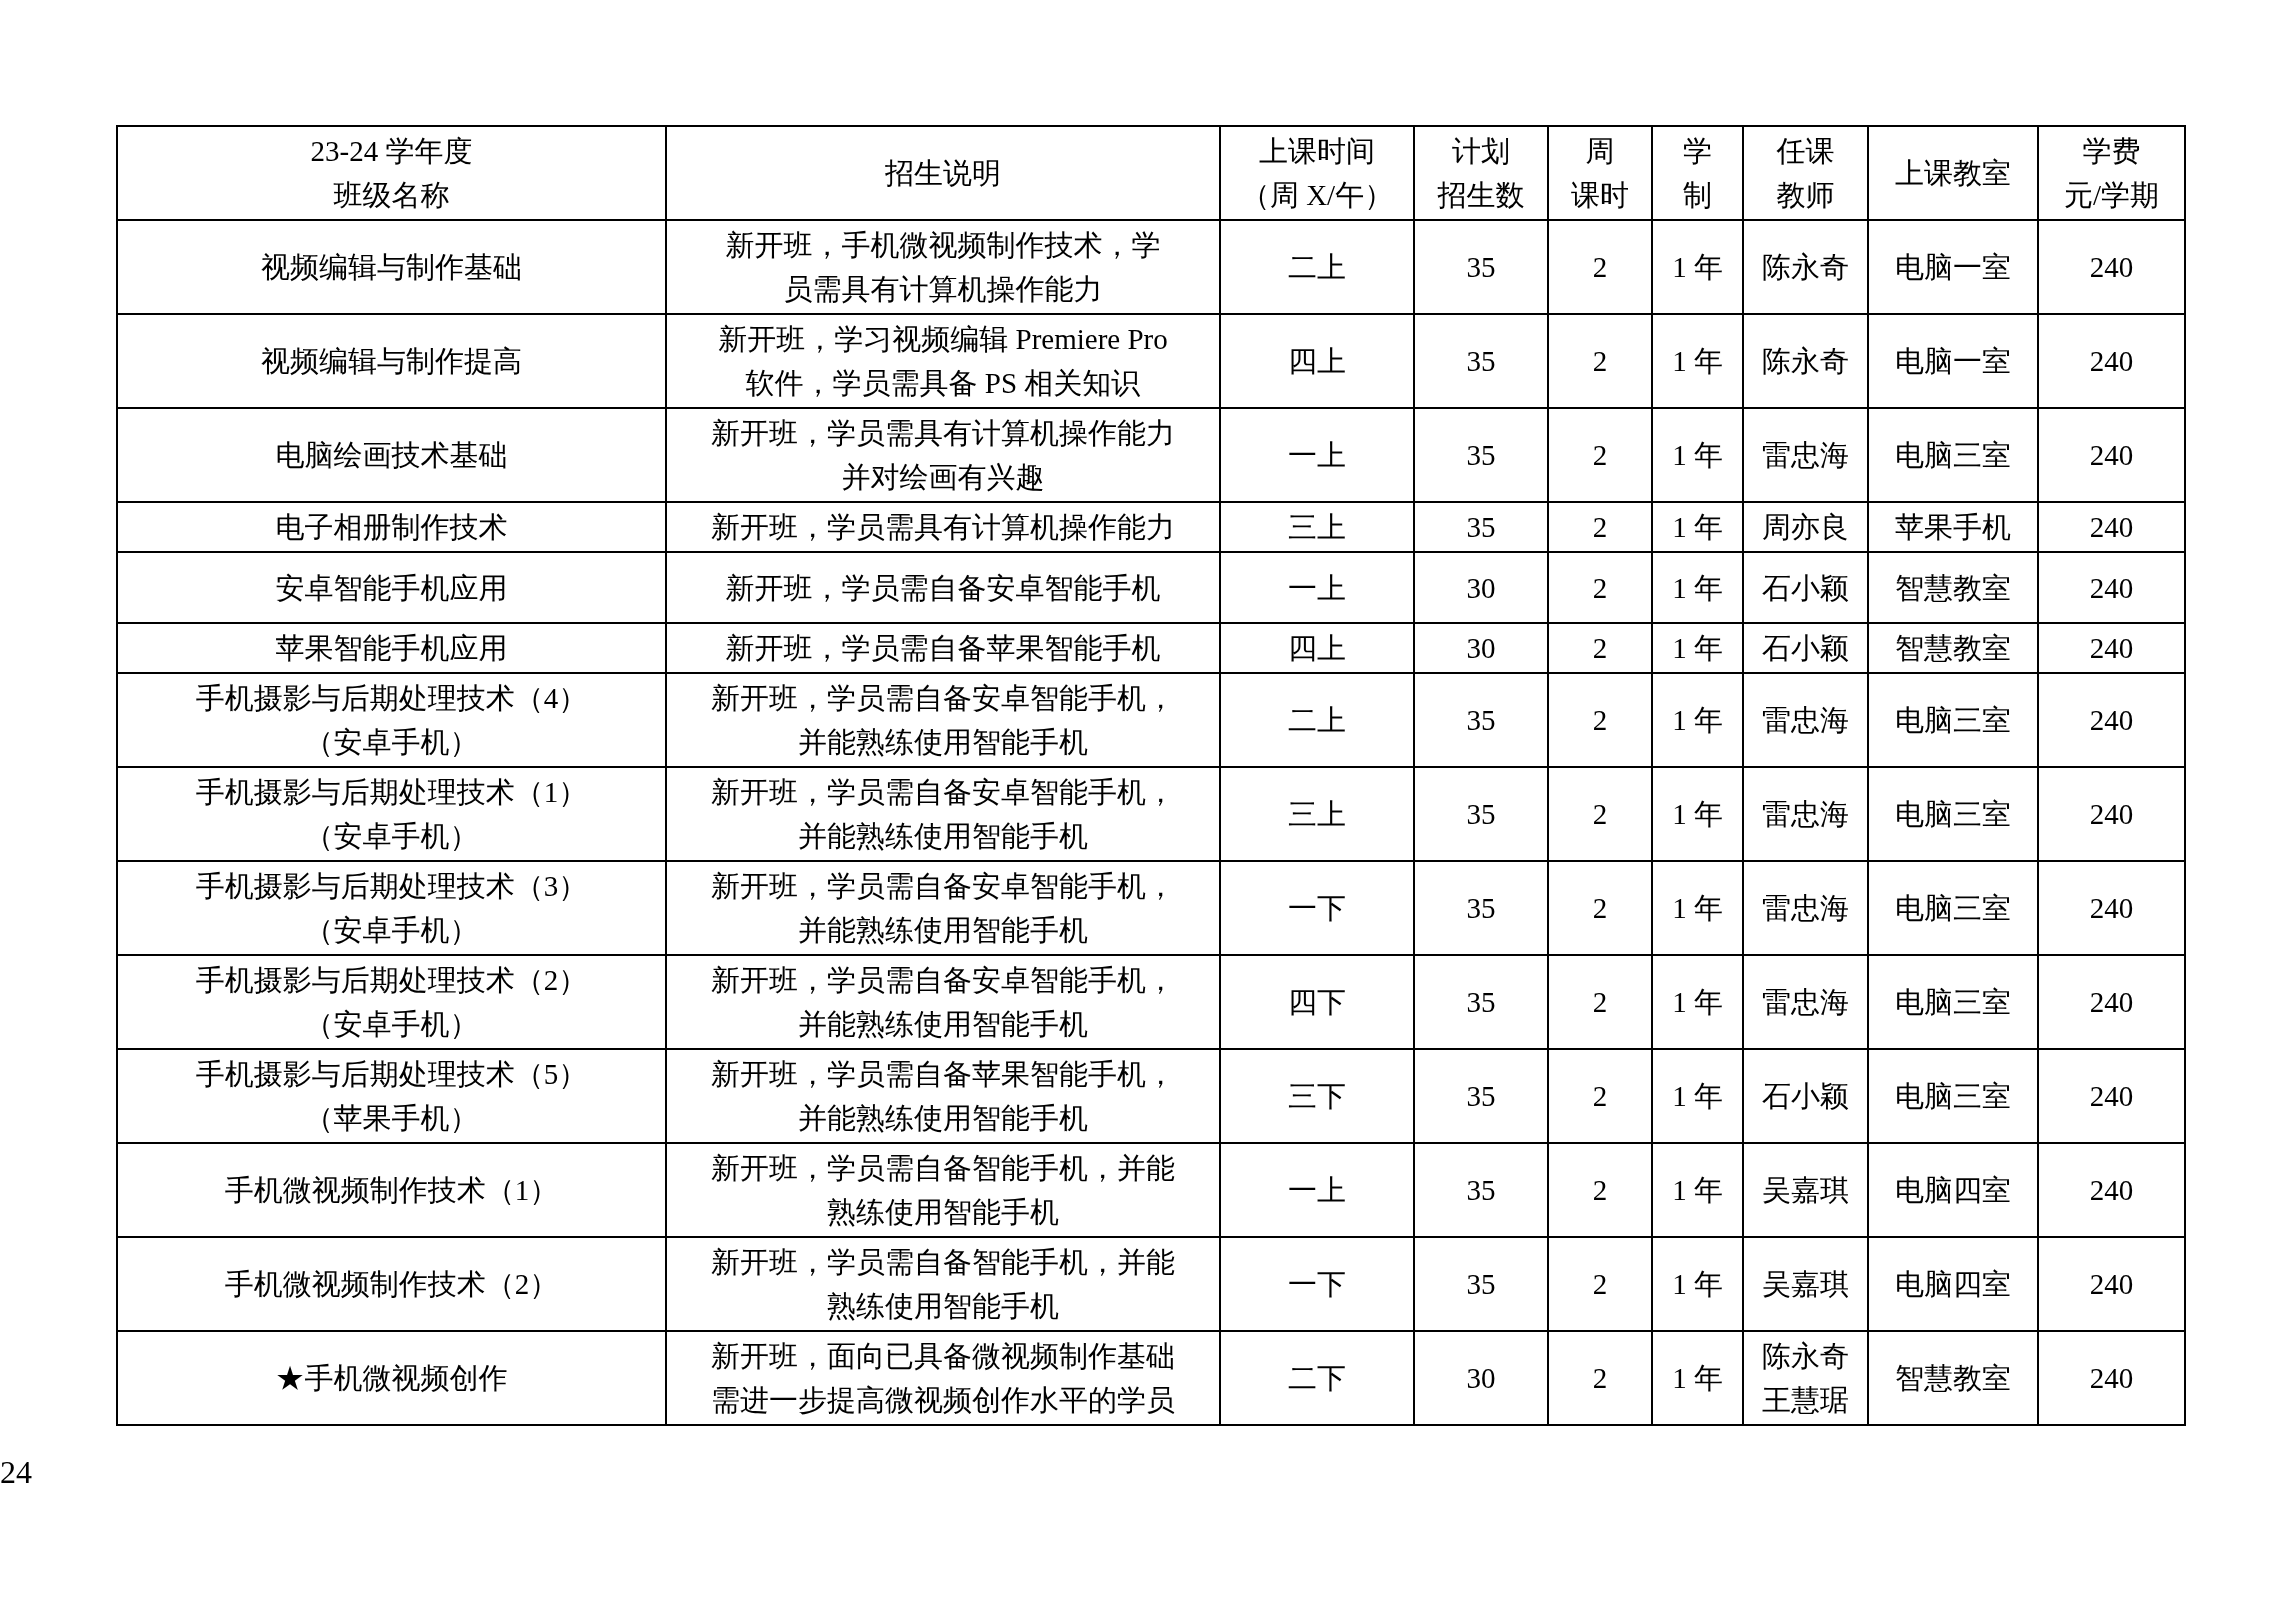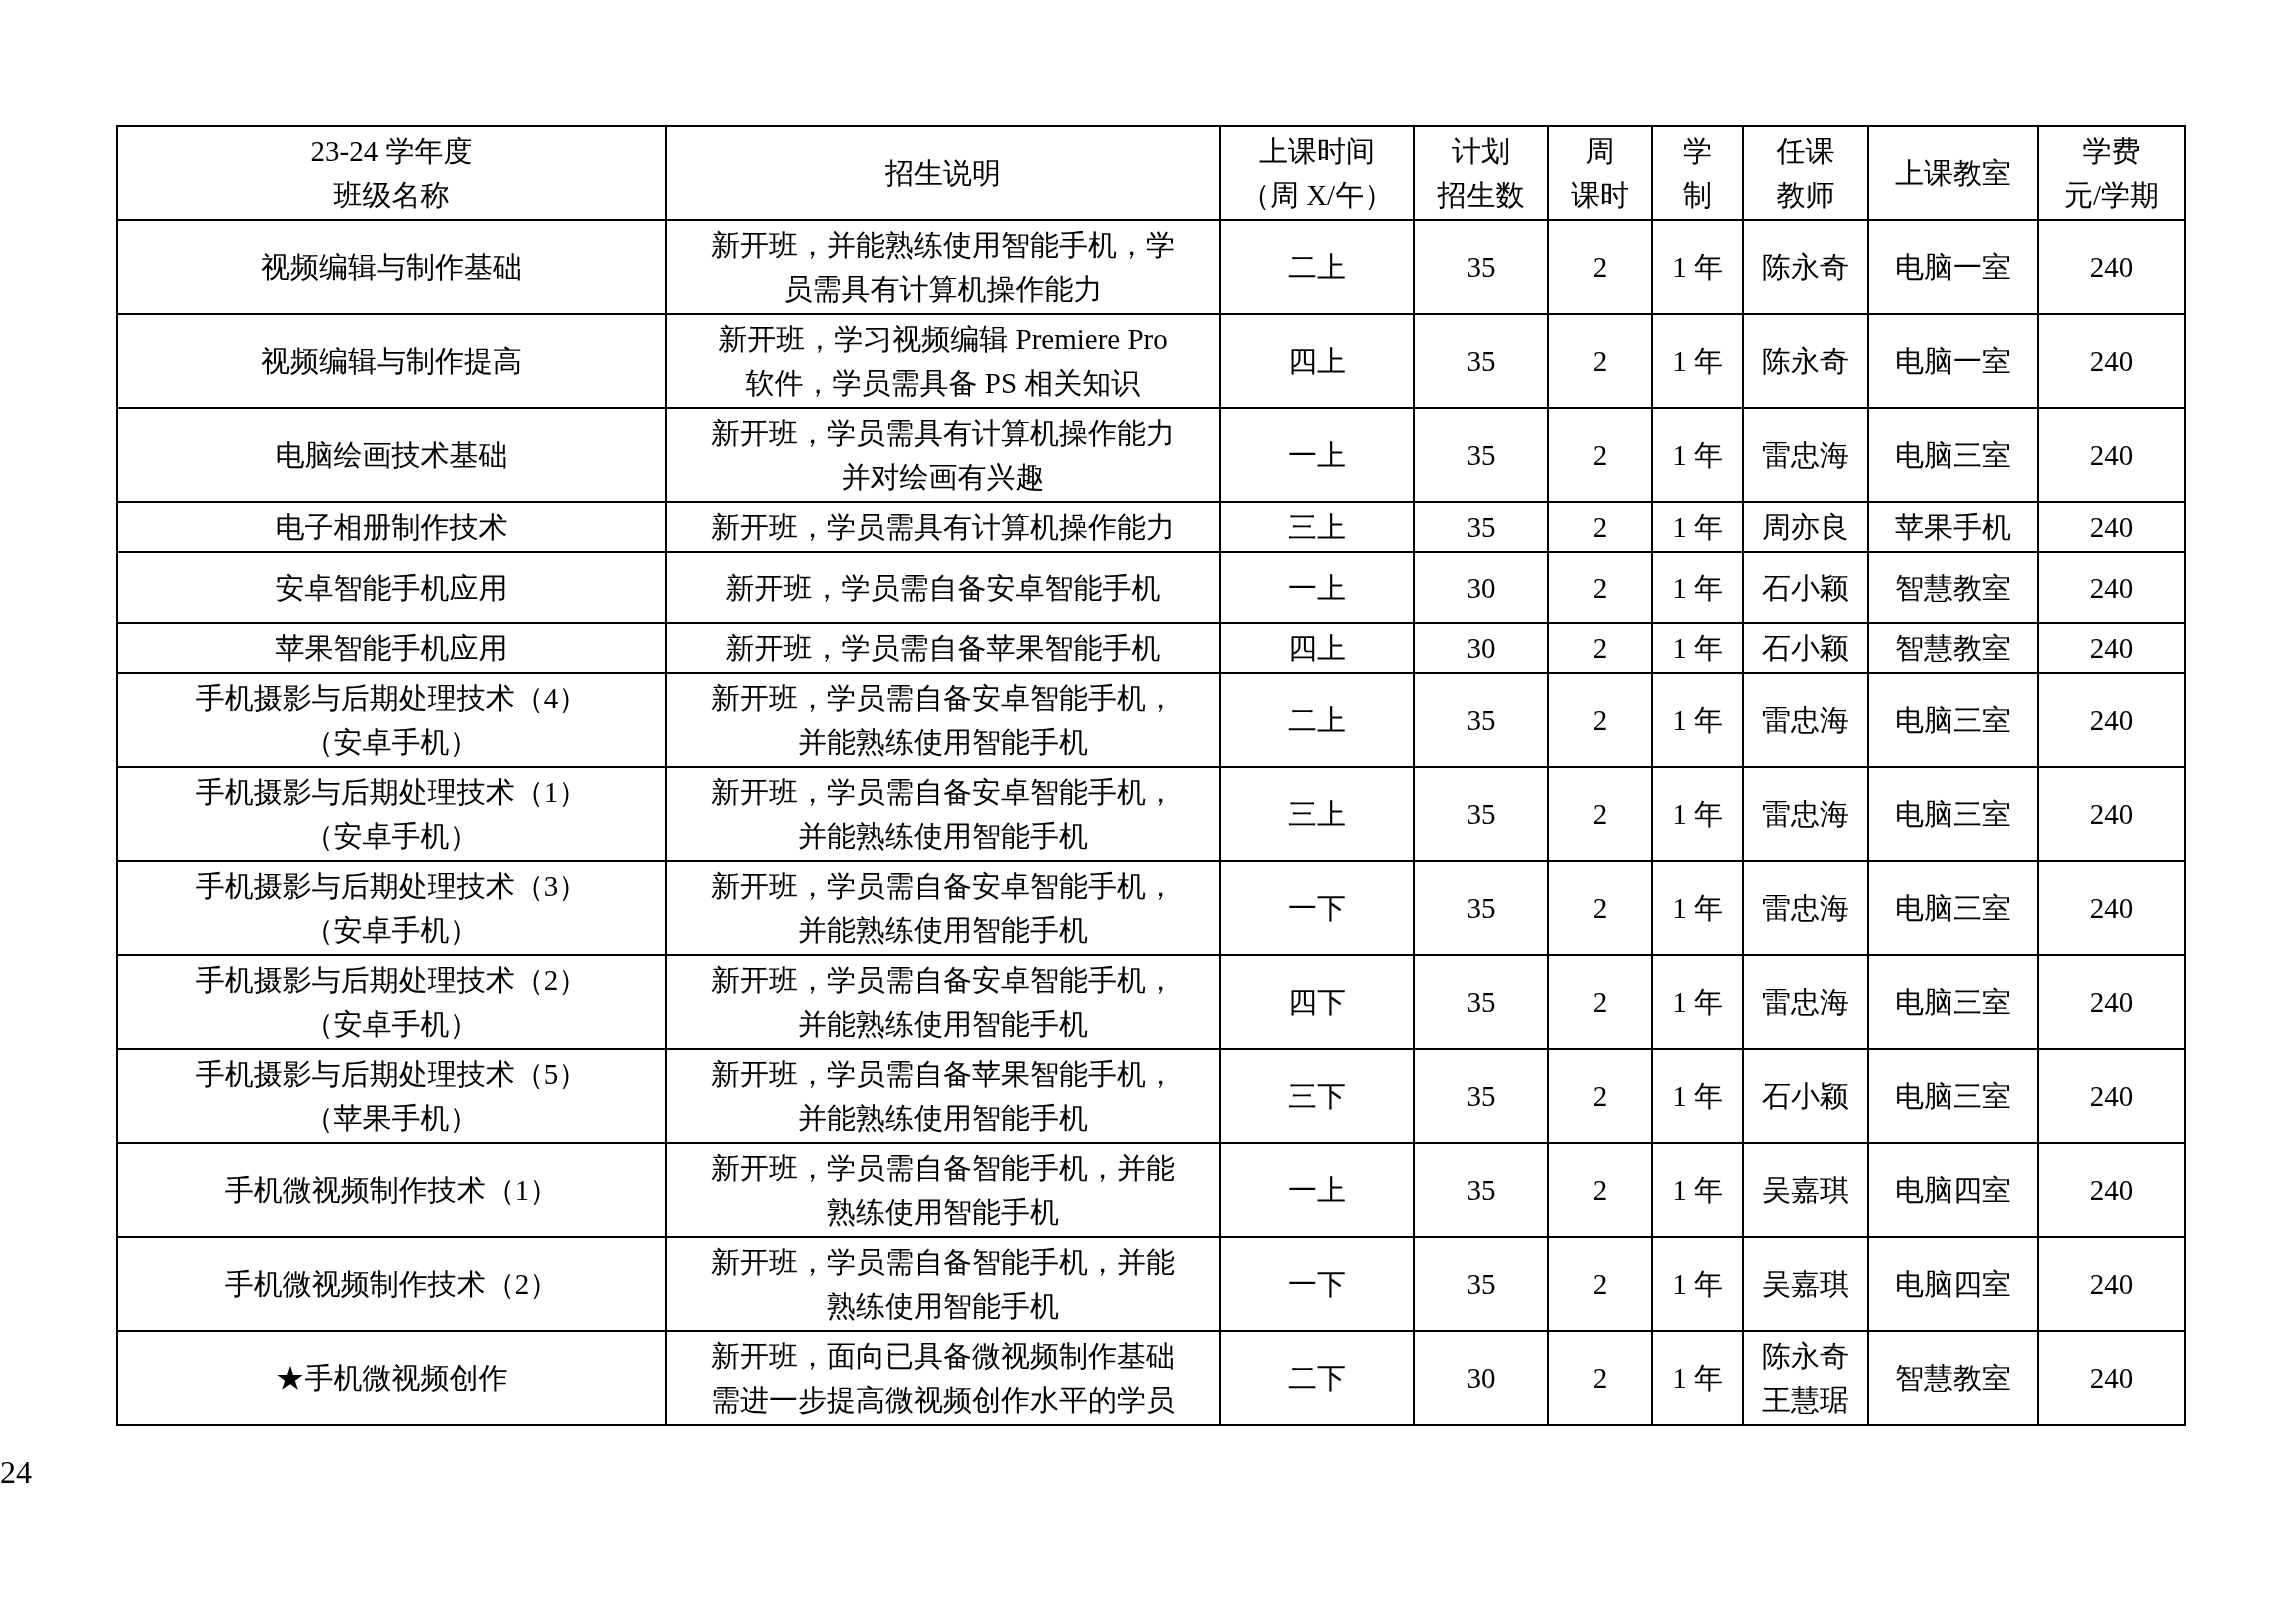--- a/index.html
+++ b/index.html
@@ -80,21 +80,21 @@
         <th>学
 制</th>
         <th>任课
 教师</th>
         <th>上课教室</th>
         <th>学费
 元/学期</th>
       </tr>
       <tr style="height:92px">
         <td class="al">视频编辑与制作基础</td>
-        <td class="al">新开班，并能熟练使用智能手机，学
+        <td class="al">新开班，手机微视频制作技术，学
 员需具有计算机操作能力</td>
         <td>二上</td>
         <td>35</td>
         <td>2</td>
         <td>1 年</td>
         <td>陈永奇</td>
         <td>电脑一室</td>
         <td>240</td>
       </tr>
       <tr style="height:88px">

